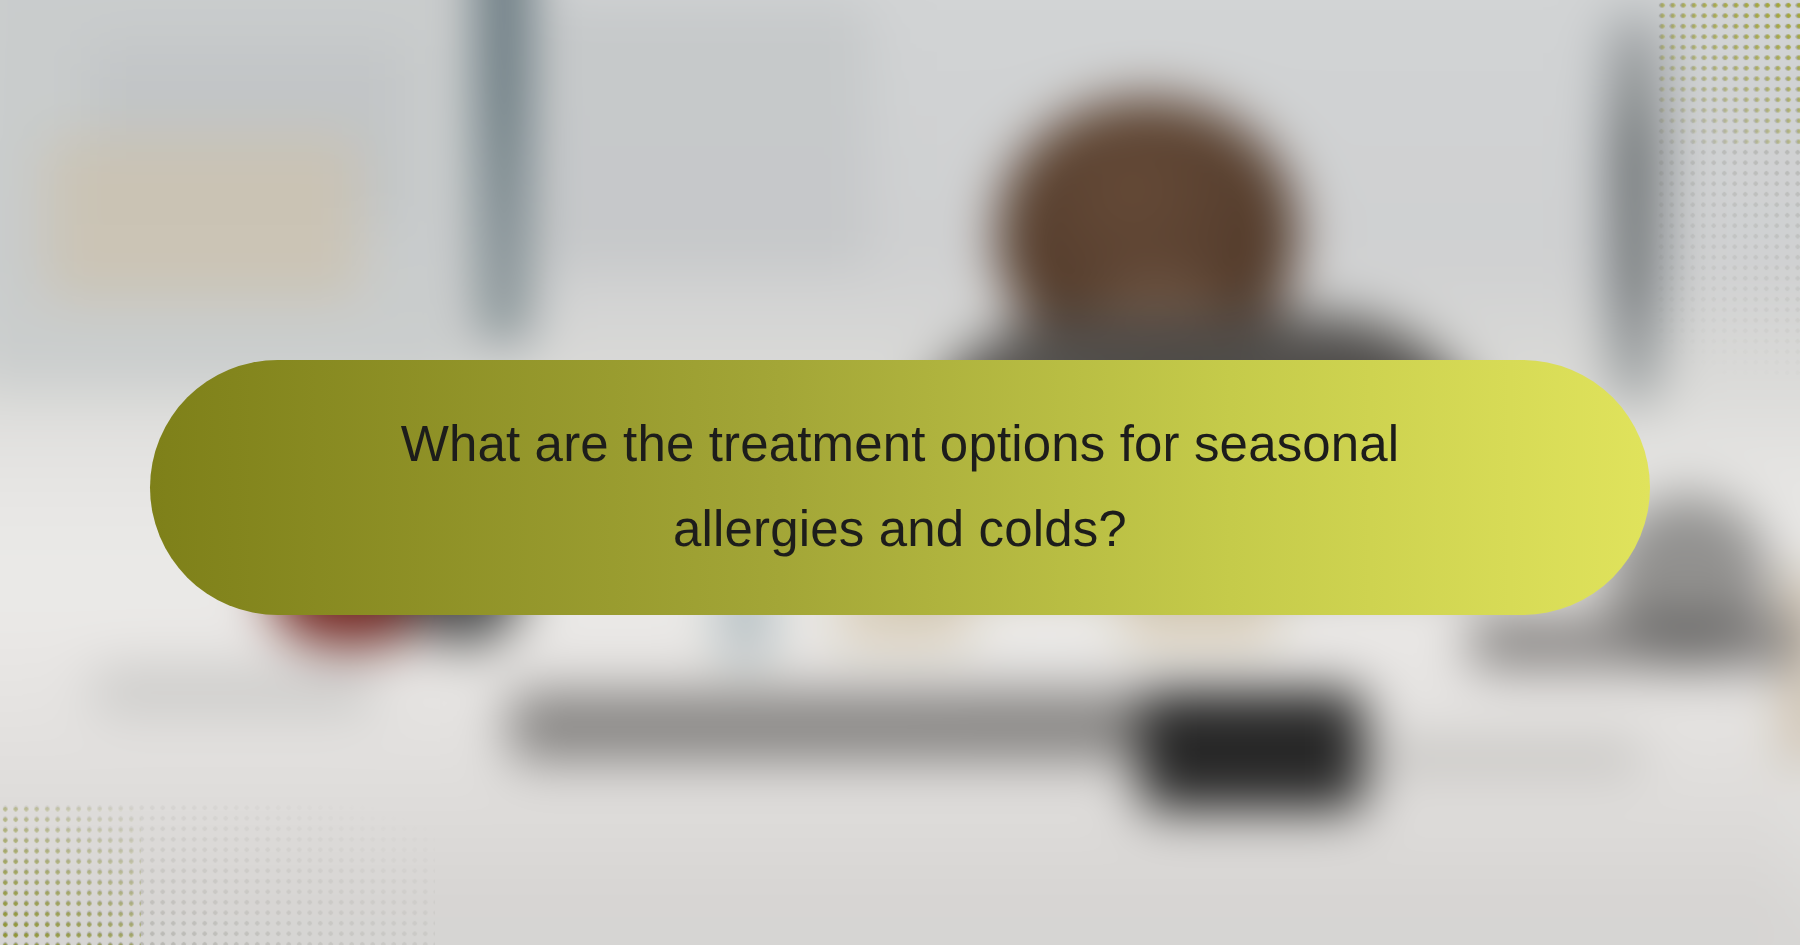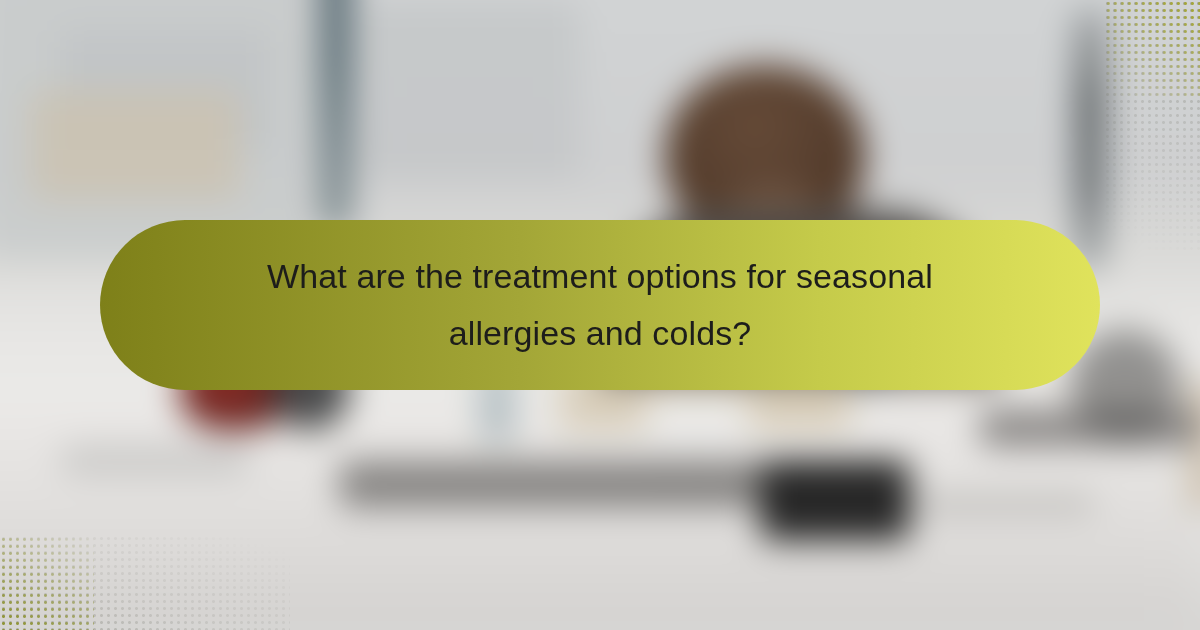--- a/index.html
+++ b/index.html
@@ -237,21 +237,21 @@
     color: #6f7064;
     -webkit-mask-image: linear-gradient(20deg, rgba(0,0,0,.8) 0%, rgba(0,0,0,.3) 40%, rgba(0,0,0,0) 92%);
     mask-image: linear-gradient(20deg, rgba(0,0,0,.8) 0%, rgba(0,0,0,.3) 40%, rgba(0,0,0,0) 92%);
     opacity: .5;
   }
 
   
   .pill {
     position: absolute;
     left: 100px;
-    top: 220px;
+    top: 240px;
     width: 1000px;
     height: 170px;
     border-radius: 85px;
     background: linear-gradient(to right, #7e8019 0%, #a3a637 42%, #c5cb4a 72%, #e0e35c 100%);
     display: flex;
     align-items: center;
     justify-content: center;
     box-sizing: border-box;
     padding: 0 60px;
   }

